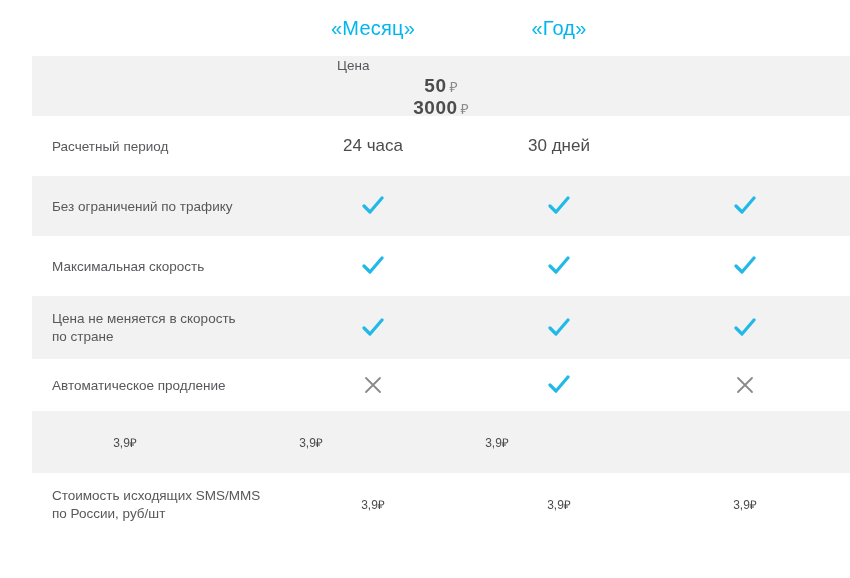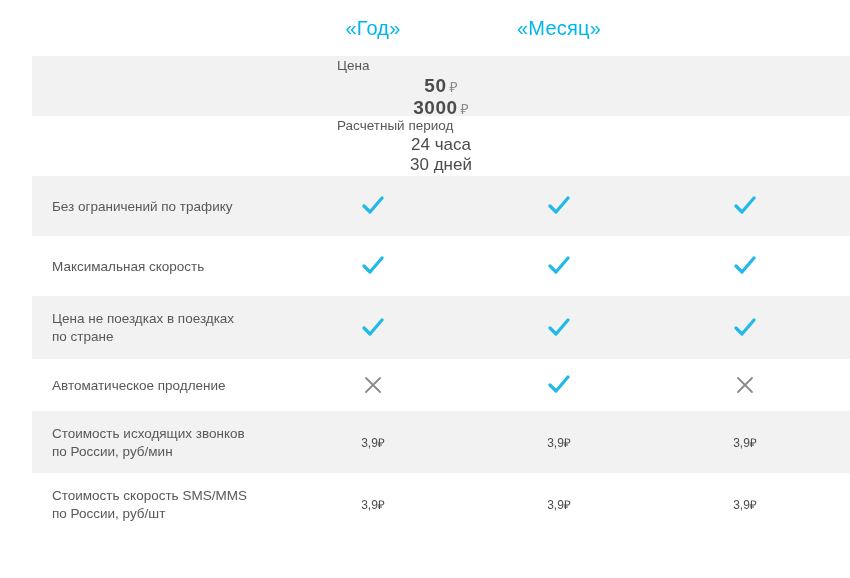--- a/index.html
+++ b/index.html
@@ -100,40 +100,40 @@
     line-height: 22px;
   }
   .check svg { display: block; }
   .cross svg { display: block; }
   .icon-wrap {
     display: flex;
     justify-content: center;
     align-items: center;
   }
   .h-price { height: 60px; flex-direction: column; }
-  .h-period { height: 60px; flex-direction: column; }
+  .h-period { height: 60px; }
   .h-std { height: 60px; }
   .h-two { height: 63px; }
   .h-auto { height: 52px; }
   .h-call { height: 62px; }
   .h-sms { height: 62px; }
 </style>
 </head>
 <body>
 
 <div class="tariff-table">
 
   <div class="header-row">
     <div class="col-label"></div>
     <div class="col-plan">
+      <span class="plan-title">«Месяц»</span>
+    </div>
+    <div class="col-plan">
       <span class="plan-title">«Год»</span>
     </div>
-    <div class="col-plan">
-      <span class="plan-title">«Месяц»</span>
-    </div>
   </div>
 
   <div class="rows">
 
     <div class="row alt h-price">
       <div class="col-label">
         <span class="label-text">Цена</span>
       </div>
       <div class="col-plan">
         <span class="cell-value"><span class="amount">50</span><span class="cur">₽</span></span>
@@ -205,21 +205,21 @@
           <svg width="22" height="22" viewBox="0 0 22 22">
               <path d="M2 11 L8 17 L20 3" fill="none" stroke="#21b9e8" stroke-width="3.2" stroke-linecap="round" stroke-linejoin="round"></path>
             </svg>
         </span>
       </div>
     </div>
 
     <div class="row alt h-two">
       <div class="col-label">
         <span class="label-text">
-          <span>Цена не поездках в поездках</span>
+          <span>Цена не меняется в скорость</span>
           <span class="sub">по стране</span>
         </span>
       </div>
       <div class="col-plan icon-wrap">
         <span class="check">
           <svg width="22" height="22" viewBox="0 0 22 22">
               <path d="M2 11 L8 17 L20 3" fill="none" stroke="#21b9e8" stroke-width="3.2" stroke-linecap="round" stroke-linejoin="round"></path>
             </svg>
         </span>
       </div>
@@ -260,41 +260,35 @@
       <div class="col-plan icon-wrap">
         <span class="cross">
           <svg width="20" height="20" viewBox="0 0 20 20">
               <path d="M3 3 L17 17 M17 3 L3 17" fill="none" stroke="#8a8a8a" stroke-width="1.8" stroke-linecap="round"></path>
             </svg>
         </span>
       </div>
     </div>
 
     <div class="row alt h-call">
+      <div class="col-plan">
+        <span class="cell-price"><span>3,9</span><span class="cur">₽</span></span>
+      </div>
+      <div class="col-plan">
+        <span class="cell-price"><span>3,9</span><span class="cur">₽</span></span>
+      </div>
+      <div class="col-plan">
+        <span class="cell-price"><span>3,9</span><span class="cur">₽</span></span>
+      </div>
+    </div>
+
+    <div class="row plain h-sms">
       <div class="col-label">
         <span class="label-text">
-          <span>Стоимость исходящих звонков</span>
-          <span class="sub">по России, руб/мин</span>
-        </span>
-      </div>
-      <div class="col-plan">
-        <span class="cell-price"><span>3,9</span><span class="cur">₽</span></span>
-      </div>
-      <div class="col-plan">
-        <span class="cell-price"><span>3,9</span><span class="cur">₽</span></span>
-      </div>
-      <div class="col-plan">
-        <span class="cell-price"><span>3,9</span><span class="cur">₽</span></span>
-      </div>
-    </div>
-
-    <div class="row plain h-sms">
-      <div class="col-label">
-        <span class="label-text">
-          <span>Стоимость скорость SMS/MMS</span>
+          <span>Стоимость исходящих SMS/MMS</span>
           <span class="sub">по России, руб/шт</span>
         </span>
       </div>
       <div class="col-plan">
         <span class="cell-price"><span>3,9</span><span class="cur">₽</span></span>
       </div>
       <div class="col-plan">
         <span class="cell-price"><span>3,9</span><span class="cur">₽</span></span>
       </div>
       <div class="col-plan">

